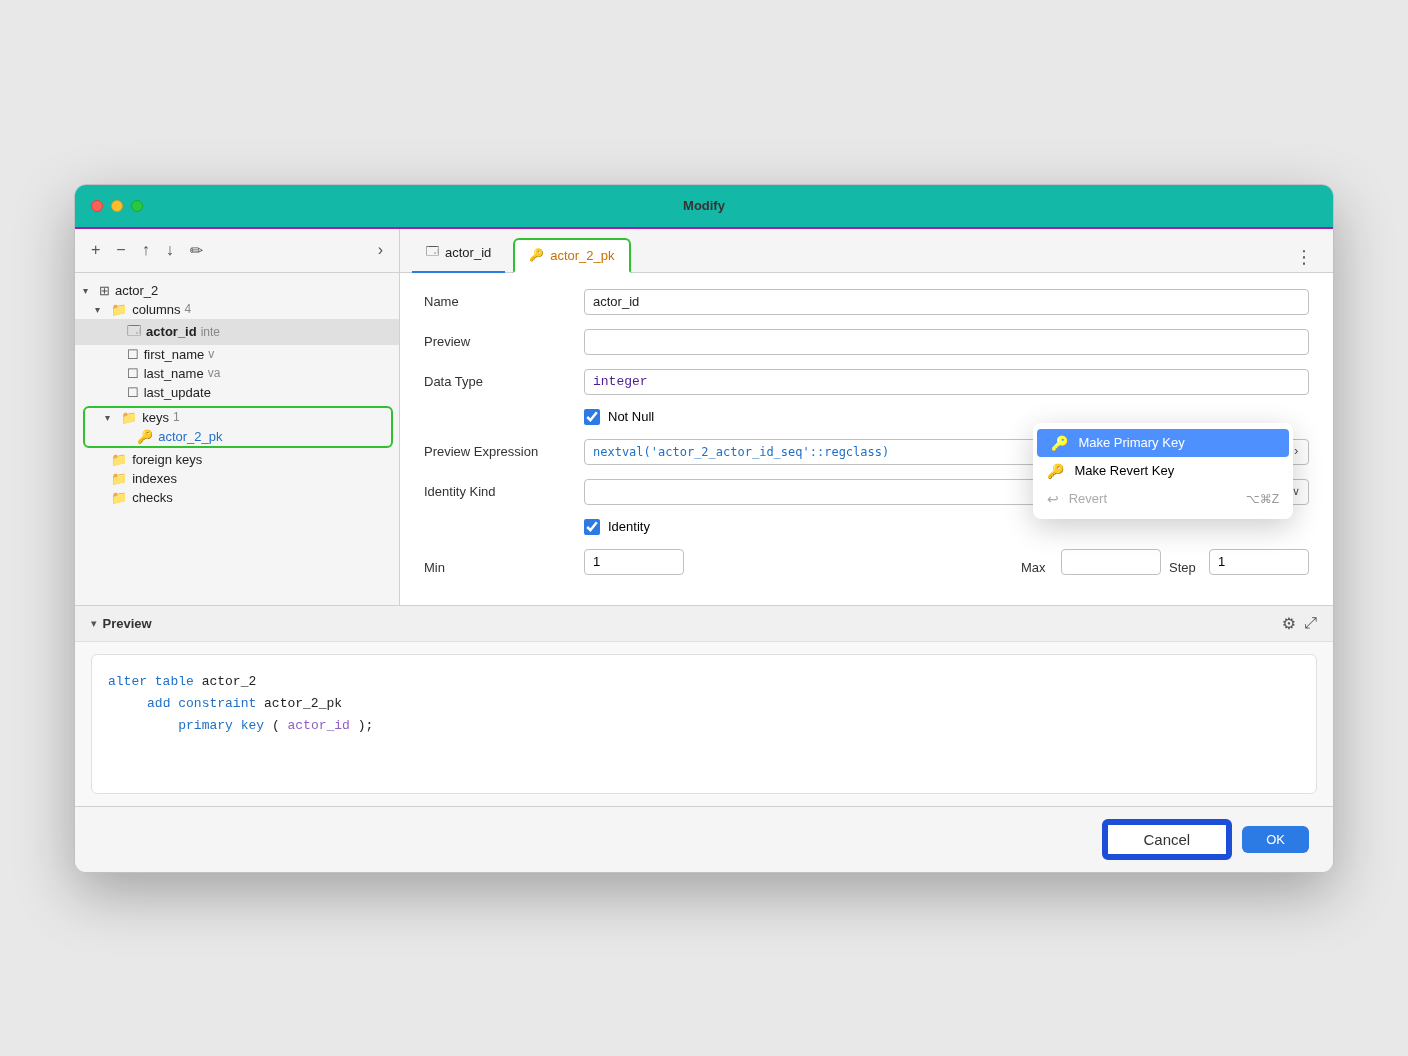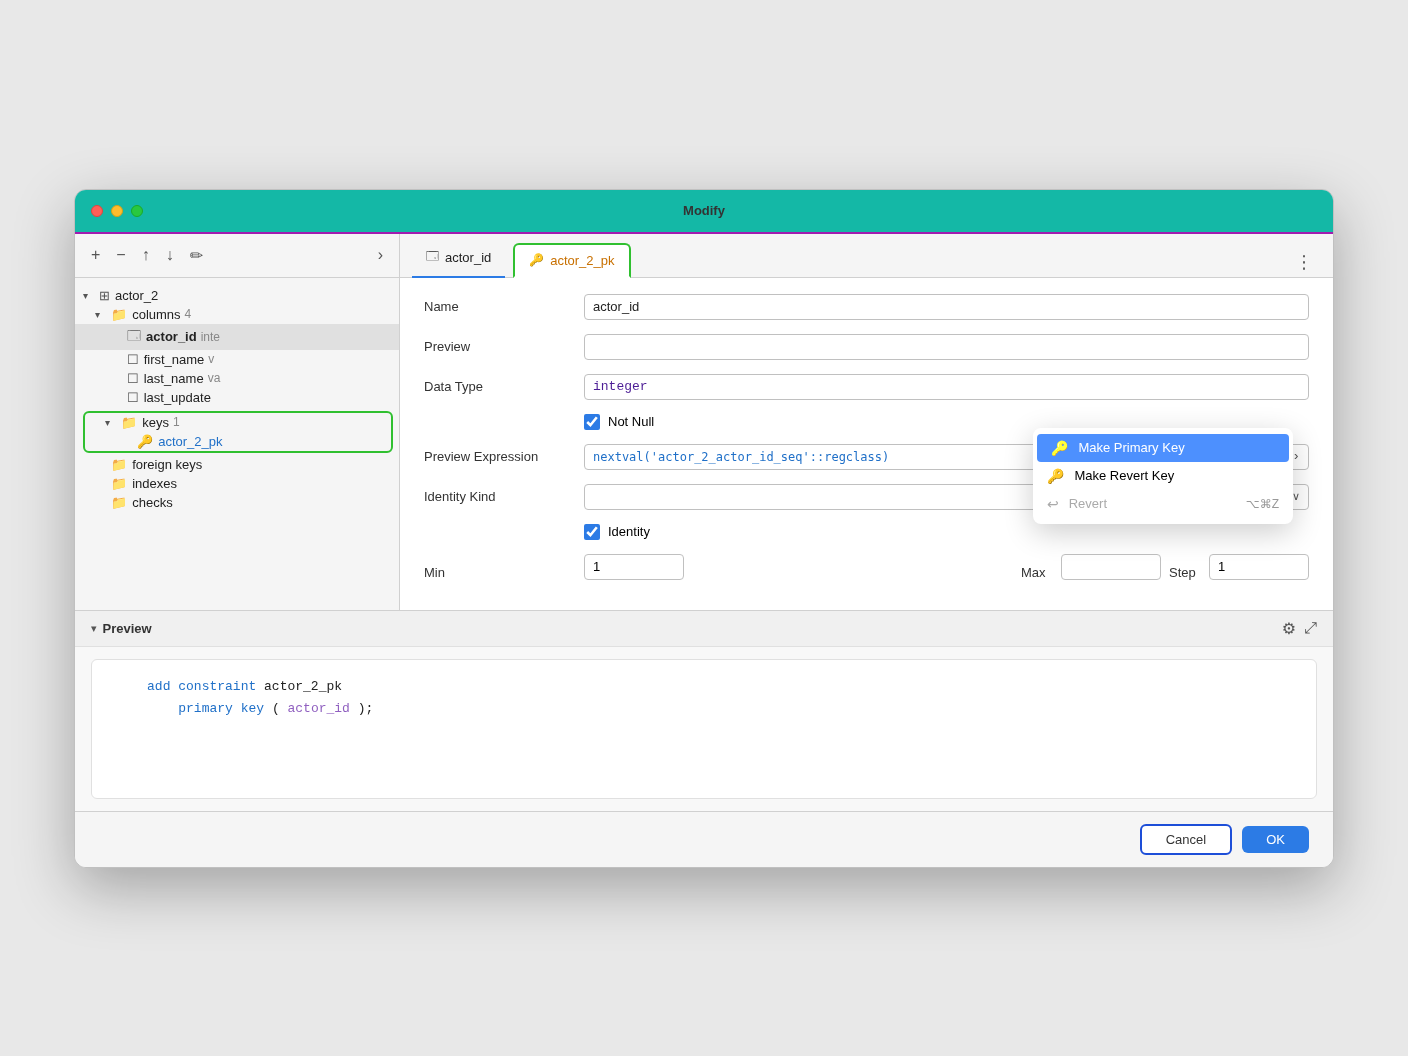--- a/index.html
+++ b/index.html
@@ -306,25 +306,25 @@
     .bottom-bar {
       display: flex;
       align-items: center;
       justify-content: flex-end;
       padding: 12px 24px;
       gap: 10px;
       border-top: 1px solid #d0d0d0;
       background: #f5f5f5;
     }
     .btn-cancel {
-      padding: 6px 24px;
-      border: 2px solid #1d4ed8;
+      padding: 6px 36px;
+      border: 6px solid #1d4ed8;
       border-radius: 6px;
       background: #fff;
-      font-size: 13px;
+      font-size: 15px;
       cursor: pointer;
       color: #333;
     }
     .btn-ok {
       padding: 6px 24px;
       border: none;
       border-radius: 6px;
       background: #2c7be5;
       font-size: 13px;
       cursor: pointer;
@@ -534,20 +534,24 @@
       <div class="preview-header">
         <span class="preview-chevron">▾</span>
         <span class="preview-title">Preview</span>
         <div class="preview-tools">
           <span class="preview-tool-btn">⚙</span>
           <span class="preview-tool-btn">⤢</span>
         </div>
       </div>
       <div class="preview-code">
         <div>
+          <span class="code-keyword">alter table</span>
+          <span class="code-name"> actor_2</span>
+        </div>
+        <div>
           <span style="color:#999;">&nbsp;&nbsp;&nbsp;&nbsp;</span>
           <span class="code-keyword">add constraint</span>
           <span class="code-name"> actor_2_pk</span>
         </div>
         <div>
           <span style="color:#999;">&nbsp;&nbsp;&nbsp;&nbsp;&nbsp;&nbsp;&nbsp;&nbsp;</span>
           <span class="code-keyword">primary key</span>
           <span class="code-name"> (</span>
           <span class="code-purple">actor_id</span>
           <span class="code-name">);</span>

